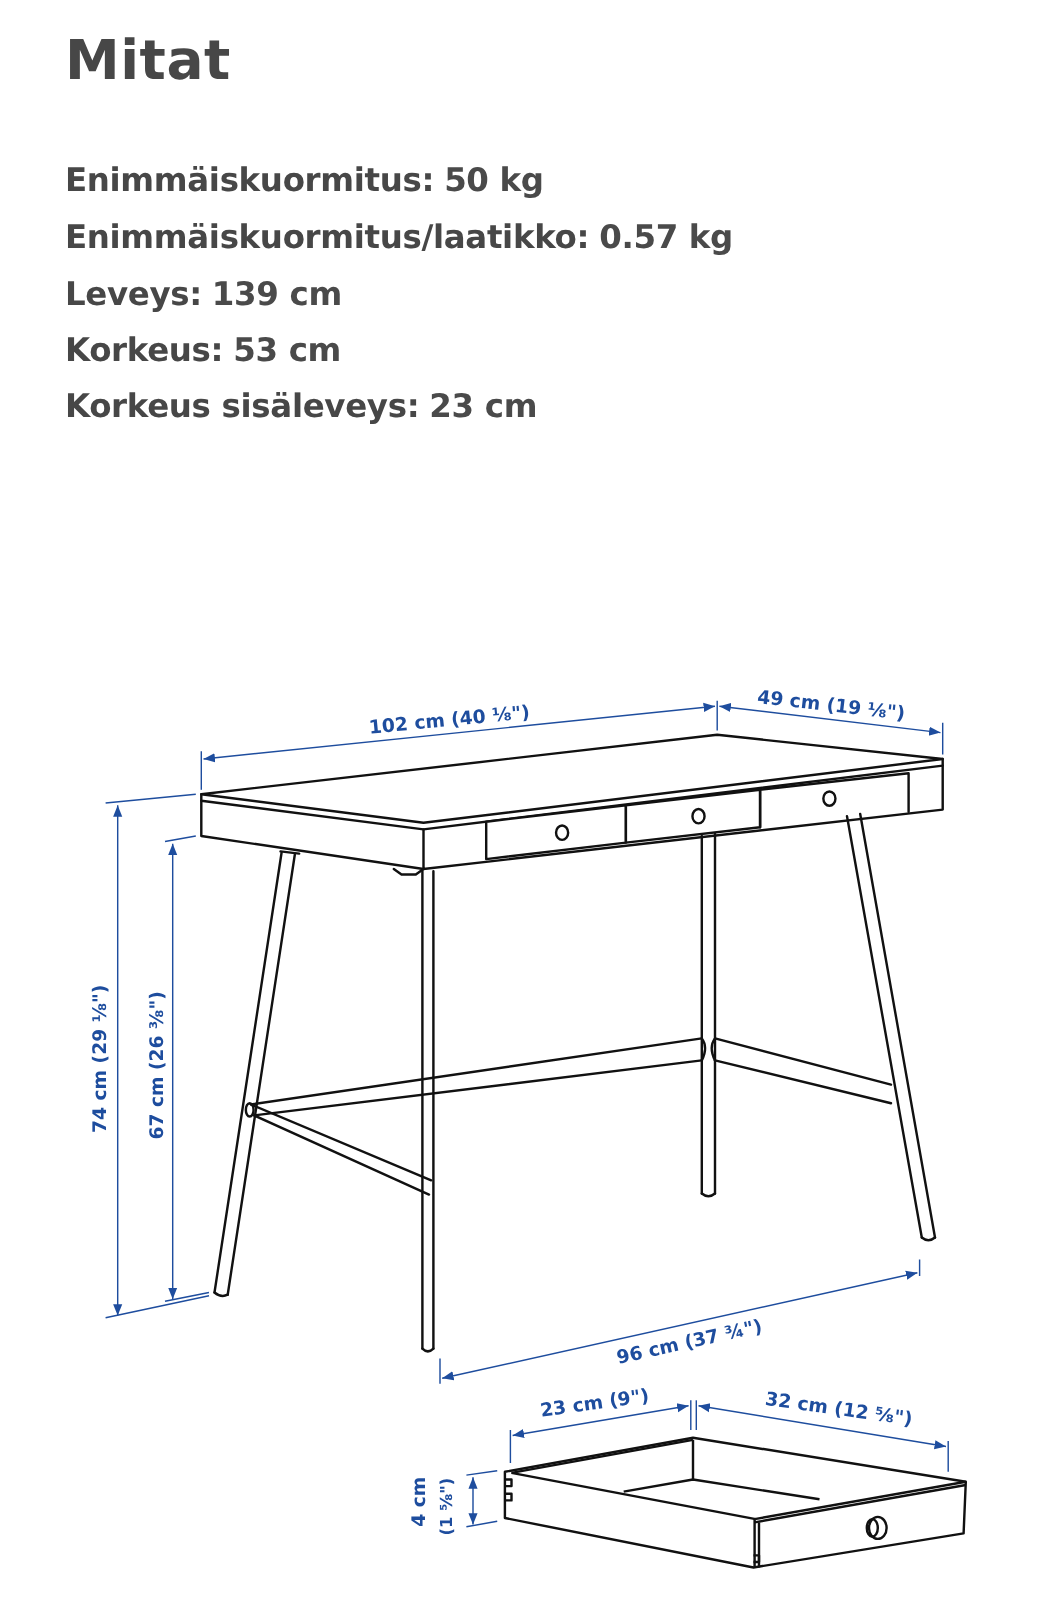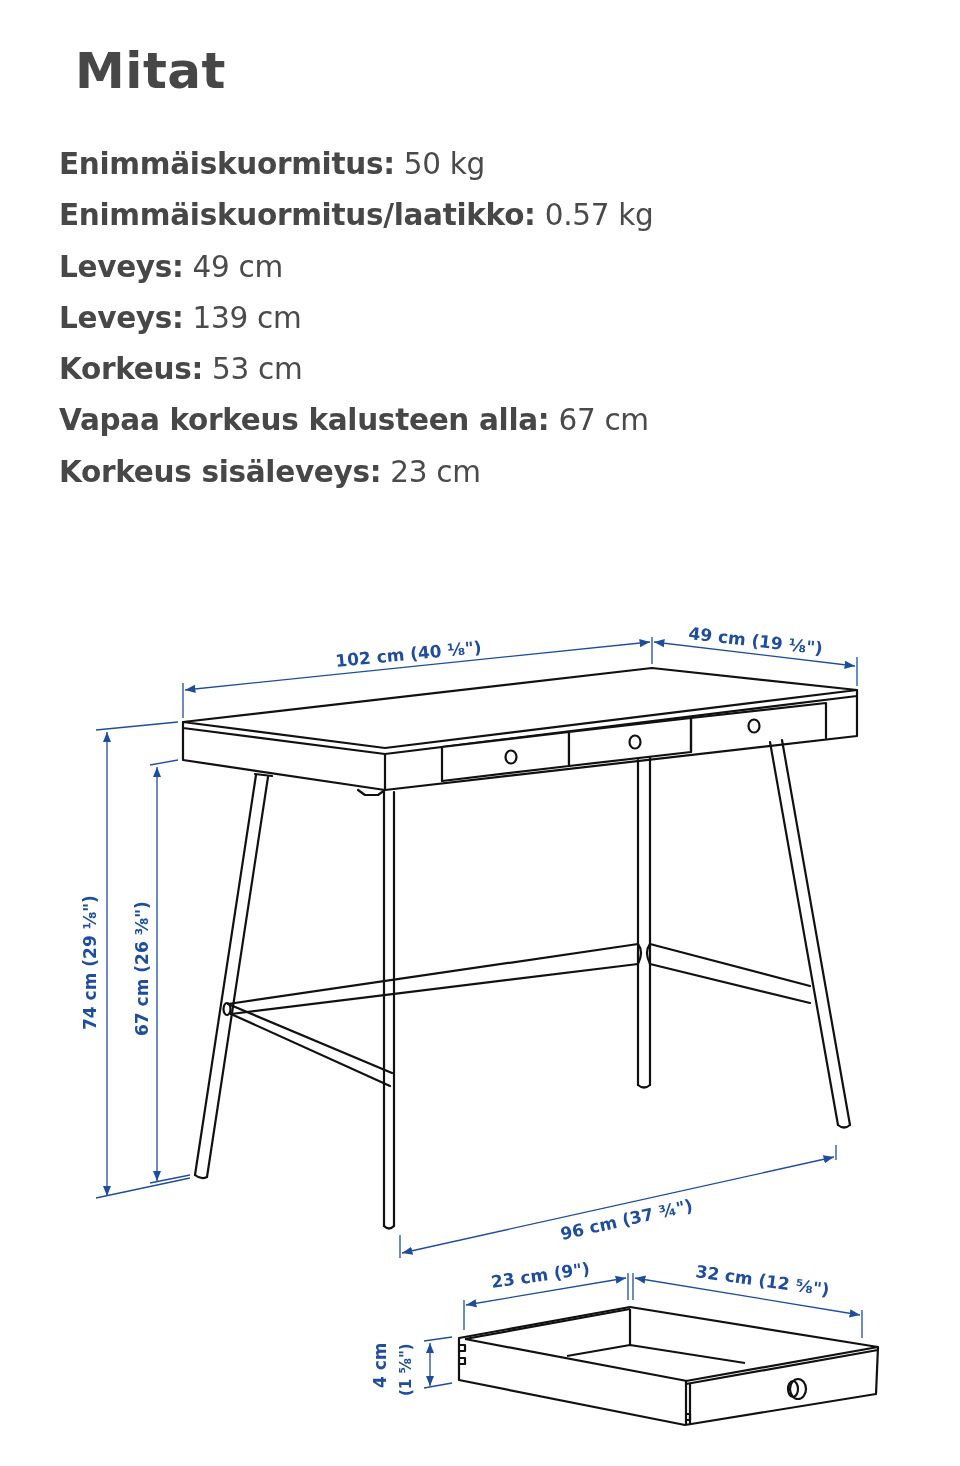--- a/index.html
+++ b/index.html
@@ -12,21 +12,21 @@
       height: 1466px;
       position: relative;
       overflow: hidden;
       font-family: "DejaVu Sans", "Liberation Sans", sans-serif;
       color: #484848;
     }
     .page-title {
       position: absolute;
       left: 59px;
       top: 28px;
-      margin: 16px;
+      margin: 0;
       font-size: 50px;
       font-weight: 700;
       letter-spacing: 0.5px;
       color: #474747;
       line-height: 1.1;
     }
     .spec-list {
       position: absolute;
       left: 59px;
       top: 139px;
@@ -40,21 +40,21 @@
       white-space: nowrap;
       color: #484848;
       letter-spacing: -0.3px;
     }
     .spec-label {
       font-weight: 700;
       color: #474747;
       text-align: right;
     }
     .spec-value {
-      font-weight: 400;
+      font-weight: 700;
       color: #4a4a4a;
     }
     .illustration {
       position: absolute;
       left: 0;
       top: 600px;
       width: 960px;
       height: 866px;
     }
     .dim-text {
@@ -65,24 +65,22 @@
     }
   </style>
 </head>
 <body>
 
 <h1 class="page-title">Mitat</h1>
 
 <ul class="spec-list">
   <li class="spec-row"><span class="spec-label">Enimmäiskuormitus:</span> <span class="spec-value">50 kg</span></li>
   <li class="spec-row"><span class="spec-label">Enimmäiskuormitus/laatikko:</span> <span class="spec-value">0.57 kg</span></li>
-  <li class="spec-row"><span class="spec-label">Leveys:</span> <span class="spec-value">49 cm</span></li>
   <li class="spec-row"><span class="spec-label">Leveys:</span> <span class="spec-value">139 cm</span></li>
   <li class="spec-row"><span class="spec-label">Korkeus:</span> <span class="spec-value">53 cm</span></li>
-  <li class="spec-row"><span class="spec-label">Vapaa korkeus kalusteen alla:</span> <span class="spec-value">67 cm</span></li>
   <li class="spec-row"><span class="spec-label">Korkeus sisäleveys:</span> <span class="spec-value">23 cm</span></li>
 </ul>
 
 <svg class="illustration" viewBox="0 600 960 866" width="960" height="866" xmlns="http://www.w3.org/2000/svg">
   <defs>
     <marker id="arr" viewBox="0 0 10 10" refX="10" refY="5" markerWidth="8" markerHeight="8" orient="auto-start-reverse">
       <path d="M0,1 L10,5 L0,9 Z" fill="#1e4d9e"></path>
     </marker>
   </defs>
 

